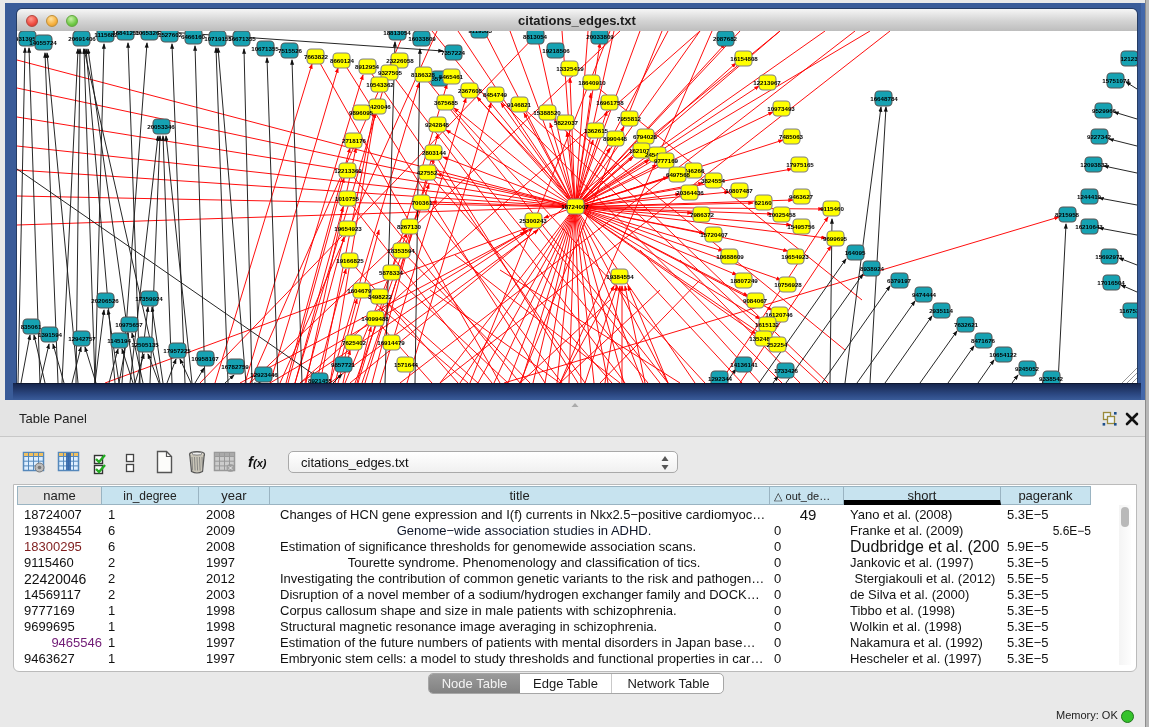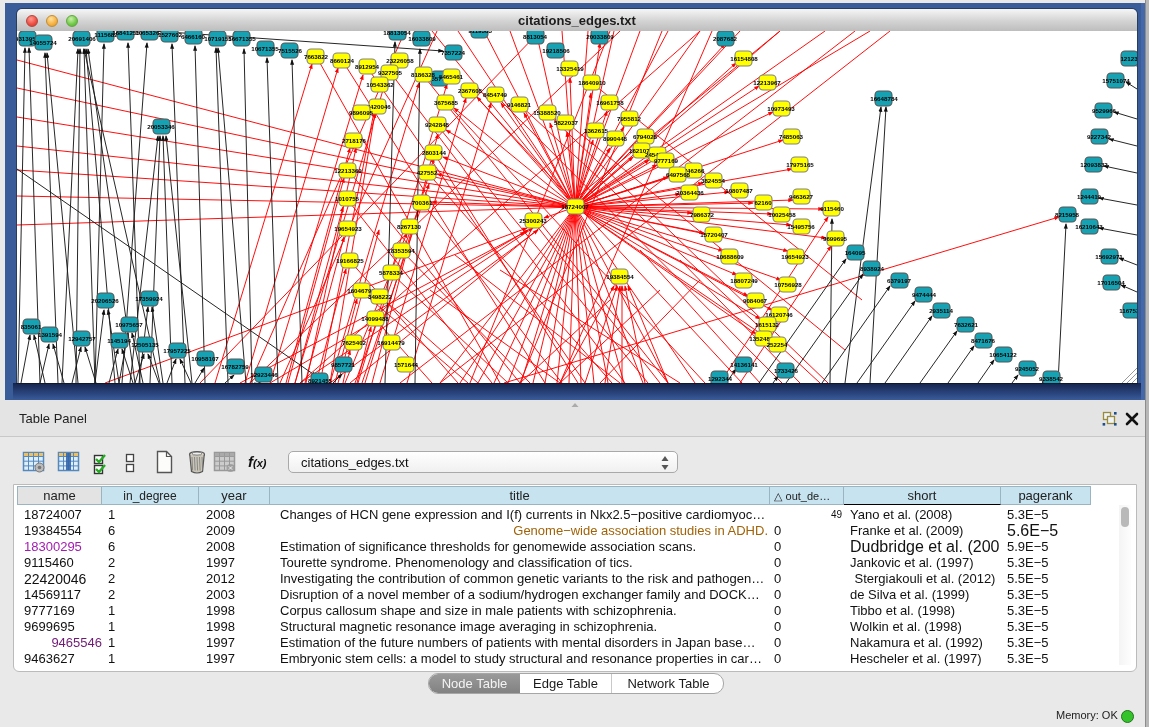--- a/index.html
+++ b/index.html
@@ -643,63 +643,63 @@
       <path d="M5 15 L1.5 10 H8.5 z" fill="#555"></path>
   </svg>
 </div>
 
 <div class="abs" style="left:13px;top:484px;width:1124px;height:188px;background:#fff;border:1px solid #bbb;border-radius:0 0 6px 6px;box-sizing:border-box"></div>
 <div style="position:absolute;left:17px;top:486px;width:85px;height:19px;background:#e3e3e3;border-right:1px solid #9ab4c2;border-top:1px solid #9ab4c2;border-bottom:1px solid #9ab4c2;border-left:1px solid #9ab4c2;box-sizing:border-box;font-size:13px;color:#222;text-align:center;line-height:18px;overflow:hidden;white-space:nowrap">name</div>
 <div style="position:absolute;left:102px;top:486px;width:97px;height:19px;background:#c7e3ef;border-right:1px solid #9ab4c2;border-top:1px solid #9ab4c2;border-bottom:1px solid #9ab4c2;box-sizing:border-box;font-size:12px;color:#222;text-align:center;line-height:18px;overflow:hidden;white-space:nowrap">in_degree</div>
 <div style="position:absolute;left:199px;top:486px;width:71px;height:19px;background:#c7e3ef;border-right:1px solid #9ab4c2;border-top:1px solid #9ab4c2;border-bottom:1px solid #9ab4c2;box-sizing:border-box;font-size:13px;color:#222;text-align:center;line-height:18px;overflow:hidden;white-space:nowrap">year</div>
 <div style="position:absolute;left:270px;top:486px;width:500px;height:19px;background:#c7e3ef;border-right:1px solid #9ab4c2;border-top:1px solid #9ab4c2;border-bottom:1px solid #9ab4c2;box-sizing:border-box;font-size:13px;color:#222;text-align:center;line-height:18px;overflow:hidden;white-space:nowrap">title</div>
 <div style="position:absolute;left:770px;top:486px;width:74px;height:19px;background:#c7e3ef;border-right:1px solid #9ab4c2;border-top:1px solid #9ab4c2;border-bottom:1px solid #9ab4c2;box-sizing:border-box;font-size:11px;color:#222;text-align:left;line-height:18px;padding-left:4px;overflow:hidden;white-space:nowrap">△ out_de…</div>
-<div style="position:absolute;left:844px;top:486px;width:157px;height:19px;background:#c7e3ef;border-right:1px solid #9ab4c2;border-top:1px solid #9ab4c2;border-bottom:1px solid #000000;box-sizing:border-box;font-size:13px;color:#222;text-align:center;line-height:18px;overflow:hidden;white-space:nowrap">short</div>
+<div style="position:absolute;left:844px;top:486px;width:157px;height:19px;background:#c7e3ef;border-right:1px solid #9ab4c2;border-top:1px solid #9ab4c2;border-bottom:5px solid #000000;box-sizing:border-box;font-size:13px;color:#222;text-align:center;line-height:18px;overflow:hidden;white-space:nowrap">short</div>
 <div style="position:absolute;left:1001px;top:486px;width:90px;height:19px;background:#c7e3ef;border-right:1px solid #9ab4c2;border-top:1px solid #9ab4c2;border-bottom:1px solid #9ab4c2;box-sizing:border-box;font-size:13px;color:#222;text-align:center;line-height:18px;overflow:hidden;white-space:nowrap">pagerank</div>
 <div style="position:absolute;left:24px;top:507px;width:78px;height:16px;font-size:13px;color:#111;line-height:16px;text-align:left;overflow:hidden;white-space:nowrap">18724007</div>
 <div style="position:absolute;left:108px;top:507px;width:80px;height:16px;font-size:13px;color:#111;line-height:16px;text-align:left;overflow:hidden;white-space:nowrap">1</div>
 <div style="position:absolute;left:206px;top:507px;width:64px;height:16px;font-size:13px;color:#111;line-height:16px;text-align:left;overflow:hidden;white-space:nowrap">2008</div>
 <div style="position:absolute;left:280px;top:507px;width:488px;height:16px;font-size:13px;color:#111;line-height:16px;text-align:left;overflow:hidden;white-space:nowrap">Changes of HCN gene expression and I(f) currents in Nkx2.5−positive cardiomyoc…</div>
-<div style="position:absolute;left:774px;top:507px;width:68px;height:16px;font-size:10px;color:#111;line-height:16px;text-align:right;overflow:hidden;white-space:nowrap">49</div>
+<div style="position:absolute;left:774px;top:507px;width:68px;height:16px;font-size:15px;color:#111;line-height:16px;text-align:center;overflow:hidden;white-space:nowrap">49</div>
 <div style="position:absolute;left:850px;top:507px;width:150px;height:16px;font-size:13px;color:#111;line-height:16px;text-align:left;overflow:hidden;white-space:nowrap">Yano et al. (2008)</div>
 <div style="position:absolute;left:1007px;top:507px;width:84px;height:16px;font-size:13px;color:#111;line-height:16px;text-align:left;overflow:hidden;white-space:nowrap">5.3E−5</div>
 <div style="position:absolute;left:24px;top:523px;width:78px;height:16px;font-size:13px;color:#111;line-height:16px;text-align:left;overflow:hidden;white-space:nowrap">19384554</div>
 <div style="position:absolute;left:108px;top:523px;width:80px;height:16px;font-size:13px;color:#111;line-height:16px;text-align:left;overflow:hidden;white-space:nowrap">6</div>
 <div style="position:absolute;left:206px;top:523px;width:64px;height:16px;font-size:13px;color:#111;line-height:16px;text-align:left;overflow:hidden;white-space:nowrap">2009</div>
-<div style="position:absolute;left:280px;top:523px;width:488px;height:16px;font-size:13px;color:#a16207;line-height:16px;text-align:right;overflow:hidden;white-space:nowrap">Genome−wide association studies in ADHD.</div>
+<div style="position:absolute;left:280px;top:523px;width:488px;height:16px;font-size:13px;color:#0f172a;line-height:16px;text-align:center;overflow:hidden;white-space:nowrap">Genome−wide association studies in ADHD.</div>
 <div style="position:absolute;left:774px;top:523px;width:68px;height:16px;font-size:13px;color:#111;line-height:16px;text-align:left;overflow:hidden;white-space:nowrap">0</div>
 <div style="position:absolute;left:850px;top:523px;width:150px;height:16px;font-size:13px;color:#111;line-height:16px;text-align:left;overflow:hidden;white-space:nowrap">Franke et al. (2009)</div>
-<div style="position:absolute;left:1007px;top:523px;width:84px;height:16px;font-size:16px;color:#111;line-height:16px;text-align:left;overflow:hidden;white-space:nowrap">5.6E−5</div>
-<div style="position:absolute;left:24px;top:539px;width:78px;height:16px;font-size:13px;color:#a21caf;line-height:16px;text-align:left;overflow:hidden;white-space:nowrap">18300295</div>
+<div style="position:absolute;left:1007px;top:523px;width:84px;height:16px;font-size:12px;color:#111;line-height:16px;text-align:right;overflow:hidden;white-space:nowrap">5.6E−5</div>
+<div style="position:absolute;left:24px;top:539px;width:78px;height:16px;font-size:13px;color:#7f1d1d;line-height:16px;text-align:left;overflow:hidden;white-space:nowrap">18300295</div>
 <div style="position:absolute;left:108px;top:539px;width:80px;height:16px;font-size:13px;color:#111;line-height:16px;text-align:left;overflow:hidden;white-space:nowrap">6</div>
 <div style="position:absolute;left:206px;top:539px;width:64px;height:16px;font-size:13px;color:#111;line-height:16px;text-align:left;overflow:hidden;white-space:nowrap">2008</div>
 <div style="position:absolute;left:280px;top:539px;width:488px;height:16px;font-size:13px;color:#111;line-height:16px;text-align:left;overflow:hidden;white-space:nowrap">Estimation of significance thresholds for genomewide association scans.</div>
 <div style="position:absolute;left:774px;top:539px;width:68px;height:16px;font-size:13px;color:#111;line-height:16px;text-align:left;overflow:hidden;white-space:nowrap">0</div>
 <div style="position:absolute;left:850px;top:539px;width:150px;height:16px;font-size:16px;color:#111;line-height:16px;text-align:left;overflow:hidden;white-space:nowrap">Dudbridge et al. (2008)</div>
 <div style="position:absolute;left:1007px;top:539px;width:84px;height:16px;font-size:13px;color:#111;line-height:16px;text-align:left;overflow:hidden;white-space:nowrap">5.9E−5</div>
 <div style="position:absolute;left:24px;top:555px;width:78px;height:16px;font-size:13px;color:#111;line-height:16px;text-align:left;overflow:hidden;white-space:nowrap">9115460</div>
 <div style="position:absolute;left:108px;top:555px;width:80px;height:16px;font-size:13px;color:#111;line-height:16px;text-align:left;overflow:hidden;white-space:nowrap">2</div>
 <div style="position:absolute;left:206px;top:555px;width:64px;height:16px;font-size:13px;color:#111;line-height:16px;text-align:left;overflow:hidden;white-space:nowrap">1997</div>
-<div style="position:absolute;left:280px;top:555px;width:488px;height:16px;font-size:13px;color:#111;line-height:16px;text-align:left;overflow:hidden;white-space:nowrap">Tourette syndrome. Phenomenology and classification of tics.</div>
+<div style="position:absolute;left:280px;top:555px;width:488px;height:16px;font-size:13px;color:#111;line-height:16px;text-align:center;overflow:hidden;white-space:nowrap">Tourette syndrome. Phenomenology and classification of tics.</div>
 <div style="position:absolute;left:774px;top:555px;width:68px;height:16px;font-size:13px;color:#111;line-height:16px;text-align:left;overflow:hidden;white-space:nowrap">0</div>
 <div style="position:absolute;left:850px;top:555px;width:150px;height:16px;font-size:13px;color:#111;line-height:16px;text-align:left;overflow:hidden;white-space:nowrap">Jankovic et al. (1997)</div>
 <div style="position:absolute;left:1007px;top:555px;width:84px;height:16px;font-size:13px;color:#111;line-height:16px;text-align:left;overflow:hidden;white-space:nowrap">5.3E−5</div>
 <div style="position:absolute;left:24px;top:571px;width:78px;height:16px;font-size:14px;color:#111;line-height:16px;text-align:left;overflow:hidden;white-space:nowrap">22420046</div>
 <div style="position:absolute;left:108px;top:571px;width:80px;height:16px;font-size:13px;color:#111;line-height:16px;text-align:left;overflow:hidden;white-space:nowrap">2</div>
 <div style="position:absolute;left:206px;top:571px;width:64px;height:16px;font-size:13px;color:#111;line-height:16px;text-align:left;overflow:hidden;white-space:nowrap">2012</div>
 <div style="position:absolute;left:280px;top:571px;width:488px;height:16px;font-size:13px;color:#111;line-height:16px;text-align:left;overflow:hidden;white-space:nowrap">Investigating the contribution of common genetic variants to the risk and pathogen…</div>
 <div style="position:absolute;left:774px;top:571px;width:68px;height:16px;font-size:13px;color:#111;line-height:16px;text-align:left;overflow:hidden;white-space:nowrap">0</div>
 <div style="position:absolute;left:850px;top:571px;width:150px;height:16px;font-size:13px;color:#111;line-height:16px;text-align:center;overflow:hidden;white-space:nowrap">Stergiakouli et al. (2012)</div>
 <div style="position:absolute;left:1007px;top:571px;width:84px;height:16px;font-size:13px;color:#111;line-height:16px;text-align:left;overflow:hidden;white-space:nowrap">5.5E−5</div>
 <div style="position:absolute;left:24px;top:587px;width:78px;height:16px;font-size:13px;color:#111;line-height:16px;text-align:left;overflow:hidden;white-space:nowrap">14569117</div>
 <div style="position:absolute;left:108px;top:587px;width:80px;height:16px;font-size:13px;color:#111;line-height:16px;text-align:left;overflow:hidden;white-space:nowrap">2</div>
 <div style="position:absolute;left:206px;top:587px;width:64px;height:16px;font-size:13px;color:#111;line-height:16px;text-align:left;overflow:hidden;white-space:nowrap">2003</div>
 <div style="position:absolute;left:280px;top:587px;width:488px;height:16px;font-size:13px;color:#111;line-height:16px;text-align:left;overflow:hidden;white-space:nowrap">Disruption of a novel member of a sodium/hydrogen exchanger family and DOCK…</div>
 <div style="position:absolute;left:774px;top:587px;width:68px;height:16px;font-size:13px;color:#111;line-height:16px;text-align:left;overflow:hidden;white-space:nowrap">0</div>
-<div style="position:absolute;left:850px;top:587px;width:150px;height:16px;font-size:13px;color:#111;line-height:16px;text-align:left;overflow:hidden;white-space:nowrap">de Silva et al. (1999)</div>
+<div style="position:absolute;left:850px;top:587px;width:150px;height:16px;font-size:13px;color:#111;line-height:16px;text-align:left;overflow:hidden;white-space:nowrap">de Silva et al. (2000)</div>
 <div style="position:absolute;left:1007px;top:587px;width:84px;height:16px;font-size:13px;color:#111;line-height:16px;text-align:left;overflow:hidden;white-space:nowrap">5.3E−5</div>
 <div style="position:absolute;left:24px;top:603px;width:78px;height:16px;font-size:13px;color:#111;line-height:16px;text-align:left;overflow:hidden;white-space:nowrap">9777169</div>
 <div style="position:absolute;left:108px;top:603px;width:80px;height:16px;font-size:13px;color:#111;line-height:16px;text-align:left;overflow:hidden;white-space:nowrap">1</div>
 <div style="position:absolute;left:206px;top:603px;width:64px;height:16px;font-size:13px;color:#111;line-height:16px;text-align:left;overflow:hidden;white-space:nowrap">1998</div>
 <div style="position:absolute;left:280px;top:603px;width:488px;height:16px;font-size:13px;color:#111;line-height:16px;text-align:left;overflow:hidden;white-space:nowrap">Corpus callosum shape and size in male patients with schizophrenia.</div>
 <div style="position:absolute;left:774px;top:603px;width:68px;height:16px;font-size:13px;color:#111;line-height:16px;text-align:left;overflow:hidden;white-space:nowrap">0</div>
 <div style="position:absolute;left:850px;top:603px;width:150px;height:16px;font-size:13px;color:#111;line-height:16px;text-align:left;overflow:hidden;white-space:nowrap">Tibbo et al. (1998)</div>
 <div style="position:absolute;left:1007px;top:603px;width:84px;height:16px;font-size:13px;color:#111;line-height:16px;text-align:left;overflow:hidden;white-space:nowrap">5.3E−5</div>
 <div style="position:absolute;left:24px;top:619px;width:78px;height:16px;font-size:13px;color:#111;line-height:16px;text-align:left;overflow:hidden;white-space:nowrap">9699695</div>
 <div style="position:absolute;left:108px;top:619px;width:80px;height:16px;font-size:13px;color:#111;line-height:16px;text-align:left;overflow:hidden;white-space:nowrap">1</div>
@@ -711,27 +711,27 @@
 <div style="position:absolute;left:24px;top:635px;width:78px;height:16px;font-size:13px;color:#701a75;line-height:16px;text-align:right;overflow:hidden;white-space:nowrap">9465546</div>
 <div style="position:absolute;left:108px;top:635px;width:80px;height:16px;font-size:13px;color:#111;line-height:16px;text-align:left;overflow:hidden;white-space:nowrap">1</div>
 <div style="position:absolute;left:206px;top:635px;width:64px;height:16px;font-size:13px;color:#111;line-height:16px;text-align:left;overflow:hidden;white-space:nowrap">1997</div>
 <div style="position:absolute;left:280px;top:635px;width:488px;height:16px;font-size:13px;color:#111;line-height:16px;text-align:left;overflow:hidden;white-space:nowrap">Estimation of the future numbers of patients with mental disorders in Japan base…</div>
 <div style="position:absolute;left:774px;top:635px;width:68px;height:16px;font-size:13px;color:#111;line-height:16px;text-align:left;overflow:hidden;white-space:nowrap">0</div>
 <div style="position:absolute;left:850px;top:635px;width:150px;height:16px;font-size:13px;color:#111;line-height:16px;text-align:left;overflow:hidden;white-space:nowrap">Nakamura et al. (1992)</div>
 <div style="position:absolute;left:1007px;top:635px;width:84px;height:16px;font-size:13px;color:#111;line-height:16px;text-align:left;overflow:hidden;white-space:nowrap">5.3E−5</div>
 <div style="position:absolute;left:24px;top:651px;width:78px;height:16px;font-size:13px;color:#111;line-height:16px;text-align:left;overflow:hidden;white-space:nowrap">9463627</div>
 <div style="position:absolute;left:108px;top:651px;width:80px;height:16px;font-size:13px;color:#111;line-height:16px;text-align:left;overflow:hidden;white-space:nowrap">1</div>
 <div style="position:absolute;left:206px;top:651px;width:64px;height:16px;font-size:13px;color:#111;line-height:16px;text-align:left;overflow:hidden;white-space:nowrap">1997</div>
-<div style="position:absolute;left:280px;top:651px;width:488px;height:16px;font-size:13px;color:#111;line-height:16px;text-align:left;overflow:hidden;white-space:nowrap">Embryonic stem cells: a model to study structural and resonance properties in car…</div>
+<div style="position:absolute;left:280px;top:651px;width:488px;height:16px;font-size:13px;color:#111;line-height:16px;text-align:left;overflow:hidden;white-space:nowrap">Embryonic stem cells: a model to study thresholds and functional properties in car…</div>
 <div style="position:absolute;left:774px;top:651px;width:68px;height:16px;font-size:13px;color:#111;line-height:16px;text-align:left;overflow:hidden;white-space:nowrap">0</div>
 <div style="position:absolute;left:850px;top:651px;width:150px;height:16px;font-size:13px;color:#111;line-height:16px;text-align:left;overflow:hidden;white-space:nowrap">Hescheler et al. (1997)</div>
 <div style="position:absolute;left:1007px;top:651px;width:84px;height:16px;font-size:13px;color:#111;line-height:16px;text-align:left;overflow:hidden;white-space:nowrap">5.3E−5</div>
 
 <div class="abs" style="left:1119px;top:505px;width:12px;height:160px;background:linear-gradient(90deg,#f4f4f4,#fdfdfd)"></div>
 <div class="abs" style="left:1121px;top:507px;width:8px;height:20px;background:#b9b9b9;border-radius:4px"></div>
 
-<div class="abs" style="left:428px;top:673px;width:296px;height:21px;border:1px solid #a6a6a6;border-radius:10px;background:#fff;box-sizing:border-box;overflow:hidden">
+<div class="abs" style="left:428px;top:673px;width:296px;height:21px;border:1px solid #a6a6a6;border-radius:5px;background:#fff;box-sizing:border-box;overflow:hidden">
   <div class="abs" style="left:0;top:0;width:91px;height:21px;background:linear-gradient(#9a9a9a,#7f7f7f);color:#f4f4f4;font-size:13px;text-align:center;line-height:20px">Node Table</div>
   <div class="abs" style="left:91px;top:0;width:92px;height:21px;color:#1a1a1a;font-size:13px;text-align:center;line-height:20px;border-right:1px solid #c9c9c9;box-sizing:border-box">Edge Table</div>
   <div class="abs" style="left:183px;top:0;width:113px;height:21px;color:#1a1a1a;font-size:13px;text-align:center;line-height:20px">Network Table</div>
 </div>
 
 <div class="abs" style="left:1056px;top:709px;font-size:11px;color:#222">Memory: OK</div>
 <div class="abs" style="left:1121px;top:710px;width:13px;height:13px;border-radius:50%;background:#35c32c;border:1.5px solid #20741c;box-sizing:border-box"></div>
 </body></html>

